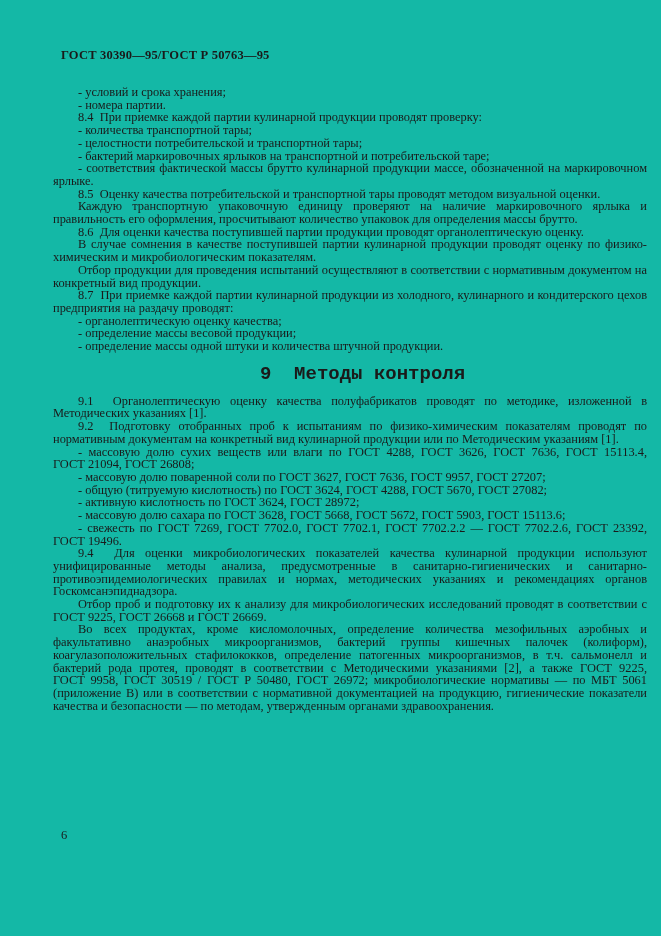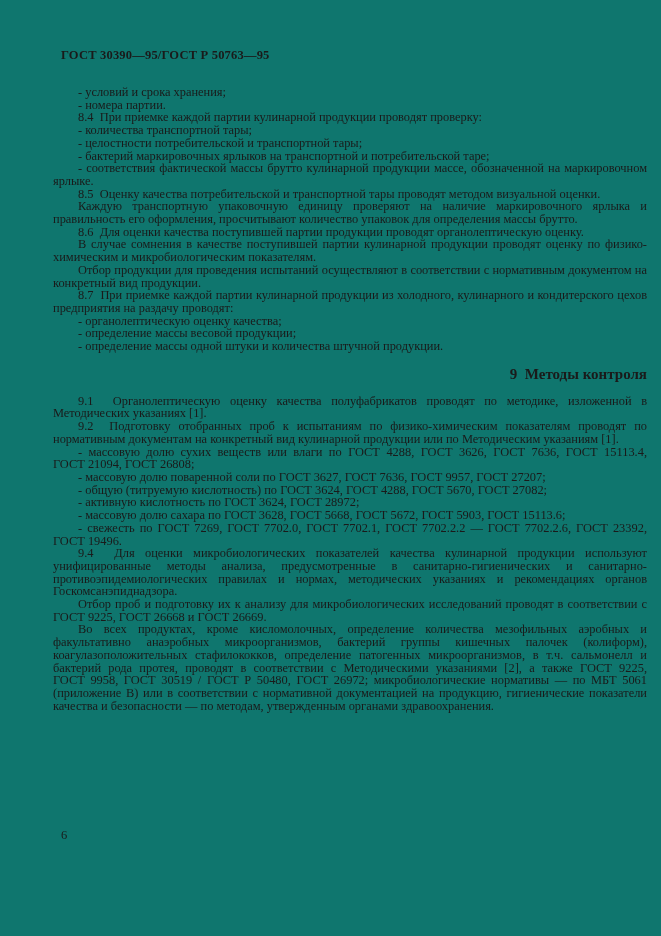--- a/index.html
+++ b/index.html
@@ -1,20 +1,20 @@
 <!DOCTYPE html>
 <html lang="ru"><head>
 <meta charset="utf-8">
 <style>
   html, body { margin: 0; padding: 0; background: #ffffff; }
   .page {
     position: relative;
     width: 661px;
     height: 936px;
-    background: #0f766e;
+    background: #14b8a6;
     font-family: "Liberation Serif", serif;
     color: #1a1a1a;
     overflow: hidden;
   }
   .running-header {
     position: absolute;
     top: 48px;
     left: 61px;
     font-size: 12.5px;
     font-weight: 700;
@@ -28,25 +28,26 @@
     width: 594px;
     font-size: 12.4px;
     line-height: 12.7px;
   }
   .content p {
     margin: 0;
     text-indent: 25px;
     text-align: justify;
   }
   .content p.heading {
-    font-size: 15px;
+    font-size: 19px;
     line-height: 15px;
     font-weight: 700;
     margin: 14px 0 13px 0;
-    text-align: right;
+    text-align: center;
+    font-family: Liberation Mono, monospace;
   }
   .page-number {
     position: absolute;
     top: 828px;
     left: 61px;
     font-size: 12.5px;
     line-height: 15px;
   }
 </style>
 </head>

